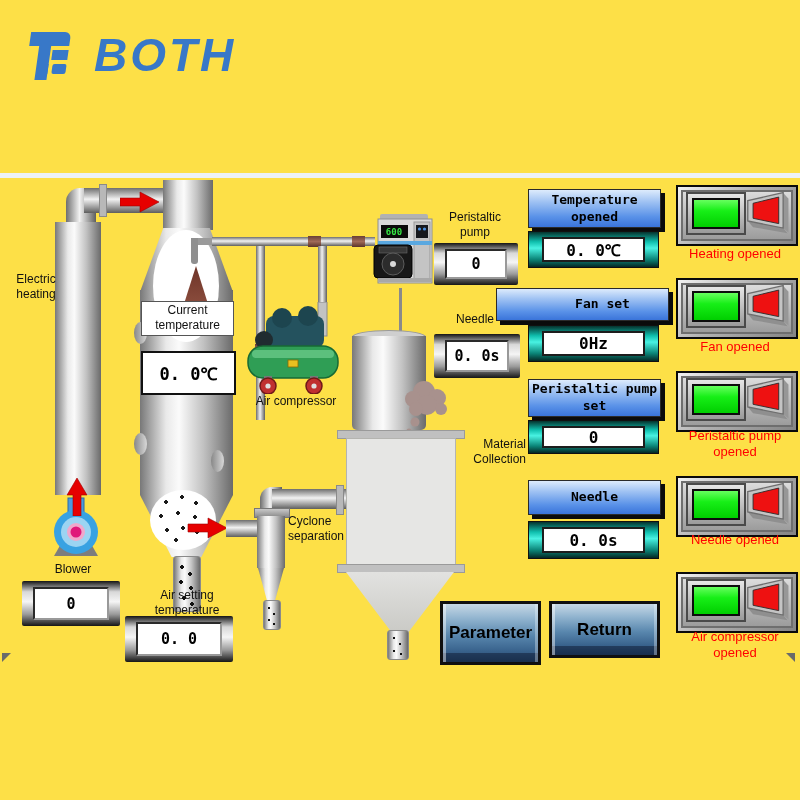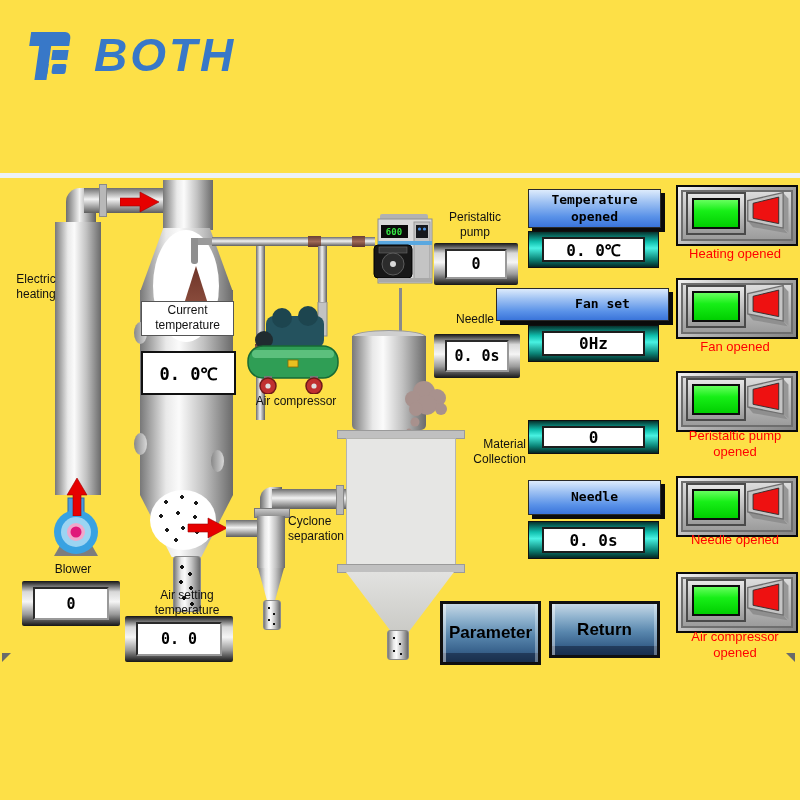--- a/index.html
+++ b/index.html
@@ -247,20 +247,21 @@
   <div class="blue-btn" style="left:528px;top:189px;width:131px;height:37px;">Temperature opened</div>
   <div class="teal-display" style="left:528px;top:231px;width:131px;height:37px;box-sizing:border-box;">
     <div class="inner">0. 0℃</div>
   </div>
 
   <div class="blue-btn" style="left:496px;top:288px;width:131px;height:31px;padding-left:40px;">Fan set</div>
   <div class="teal-display" style="left:528px;top:325px;width:131px;height:37px;box-sizing:border-box;">
     <div class="inner">0Hz</div>
   </div>
 
+  <div class="blue-btn" style="left:528px;top:379px;width:131px;height:36px;">Peristaltic pump set</div>
   <div class="teal-display" style="left:528px;top:420px;width:131px;height:34px;box-sizing:border-box;">
     <div class="inner">0</div>
   </div>
 
   <div class="blue-btn" style="left:528px;top:480px;width:131px;height:33px;">Needle</div>
   <div class="teal-display" style="left:528px;top:521px;width:131px;height:38px;box-sizing:border-box;">
     <div class="inner">0. 0s</div>
   </div>
 
   <div class="action-btn" style="left:440px;top:601px;width:101px;height:64px;box-sizing:border-box;">Parameter</div>

